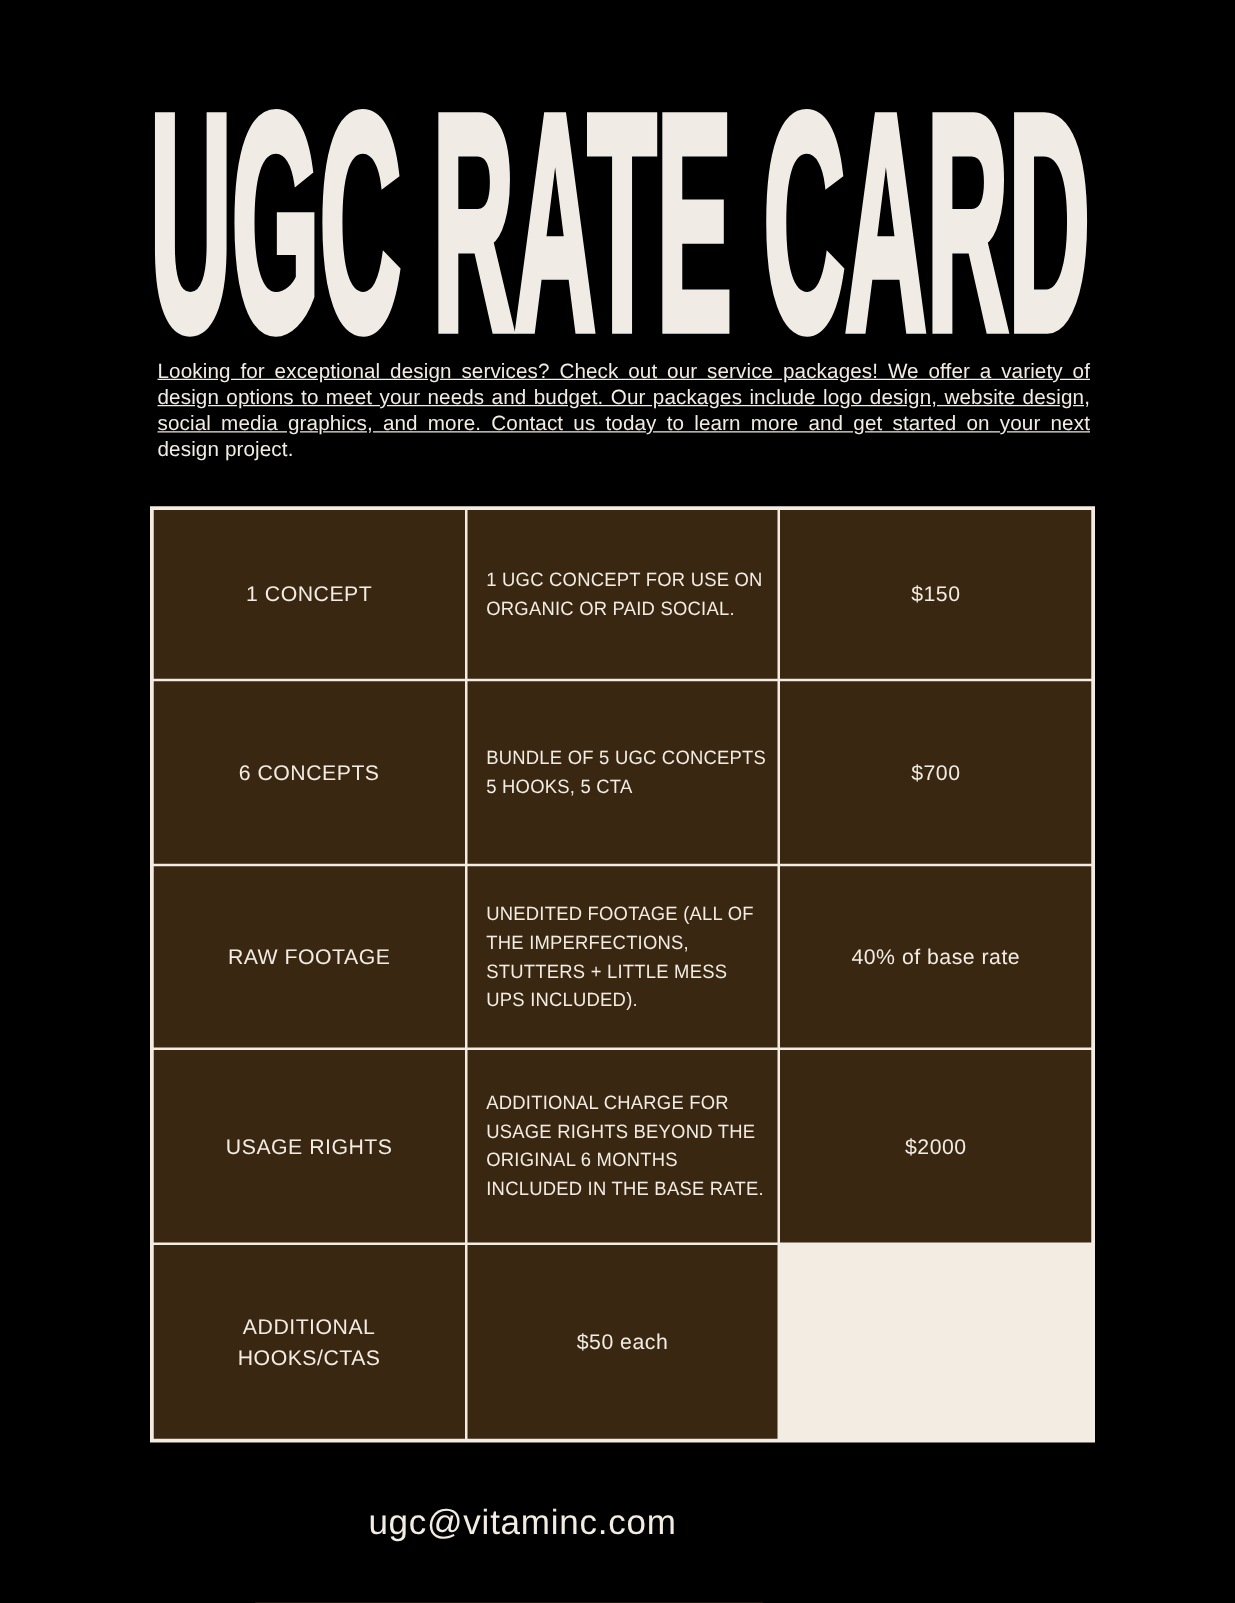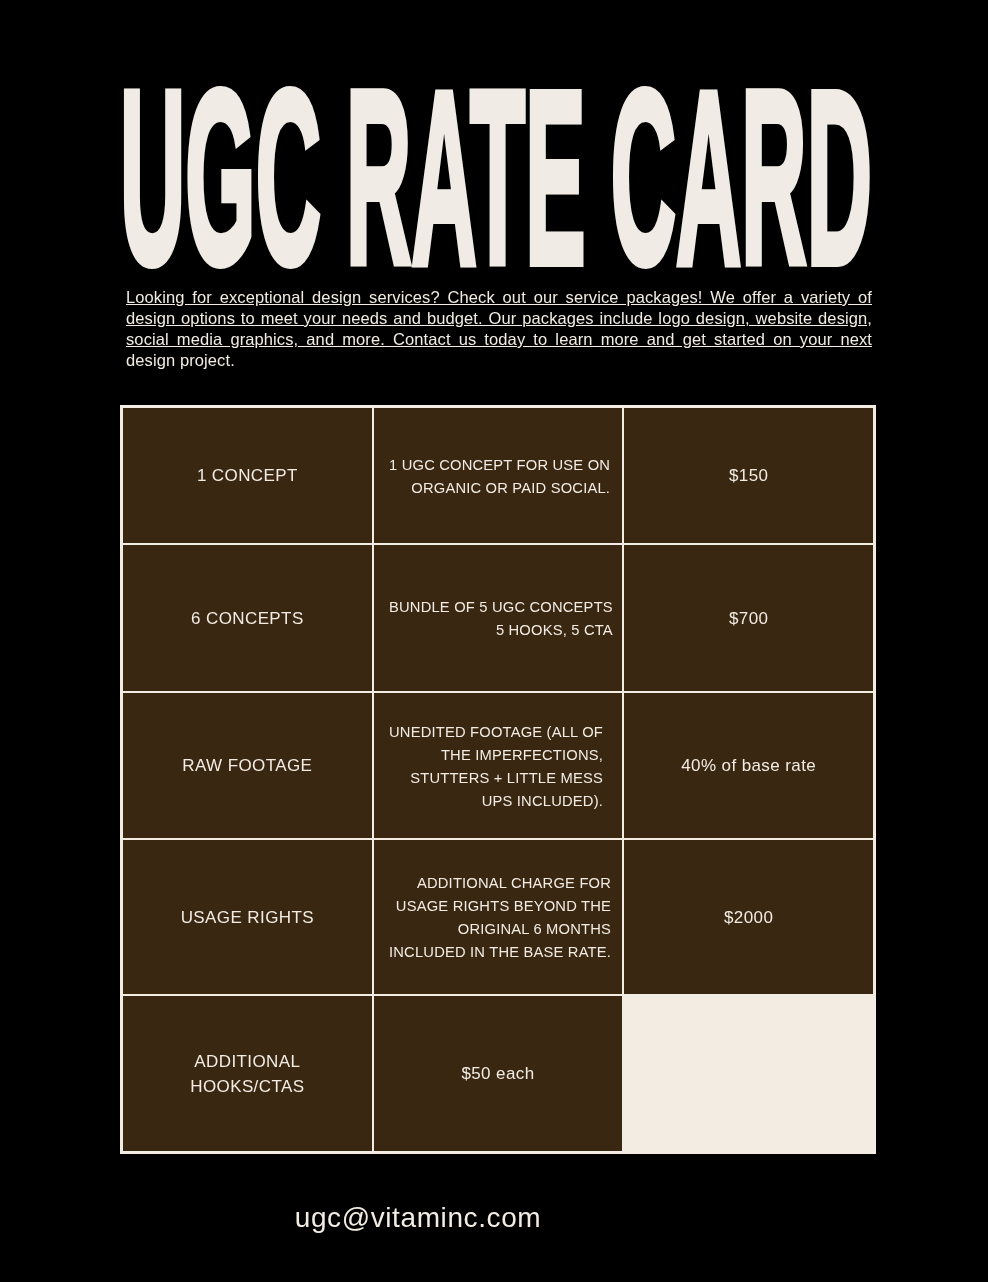--- a/index.html
+++ b/index.html
@@ -60,21 +60,20 @@
     grid-template-rows: 135px 146px 145px 154px 155px;
     gap: 2px;
     padding: 3px;
     background: #f2ece3;
   }
   .cell {
     background: #392712;
     display: flex;
     align-items: center;
     overflow: hidden;
-    text-align: right;
   }
   .cell.label, .cell.price {
     justify-content: center;
     text-align: center;
     font-weight: 400;
     font-size: 17px;
     letter-spacing: 0.4px;
     line-height: 25px;
     white-space: pre-line;
   }

